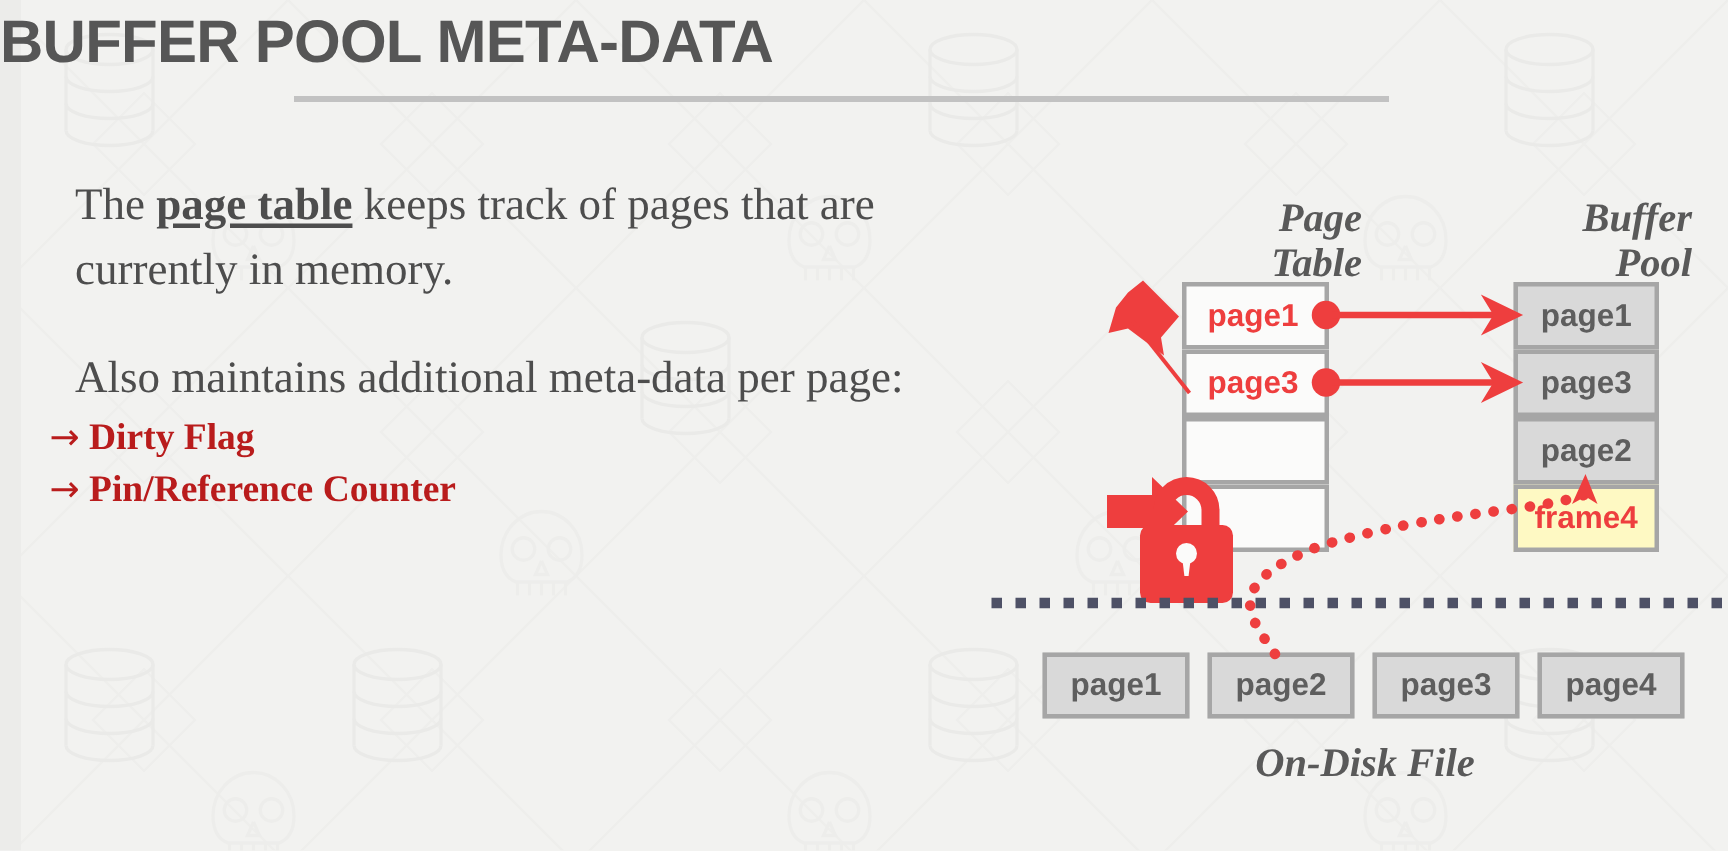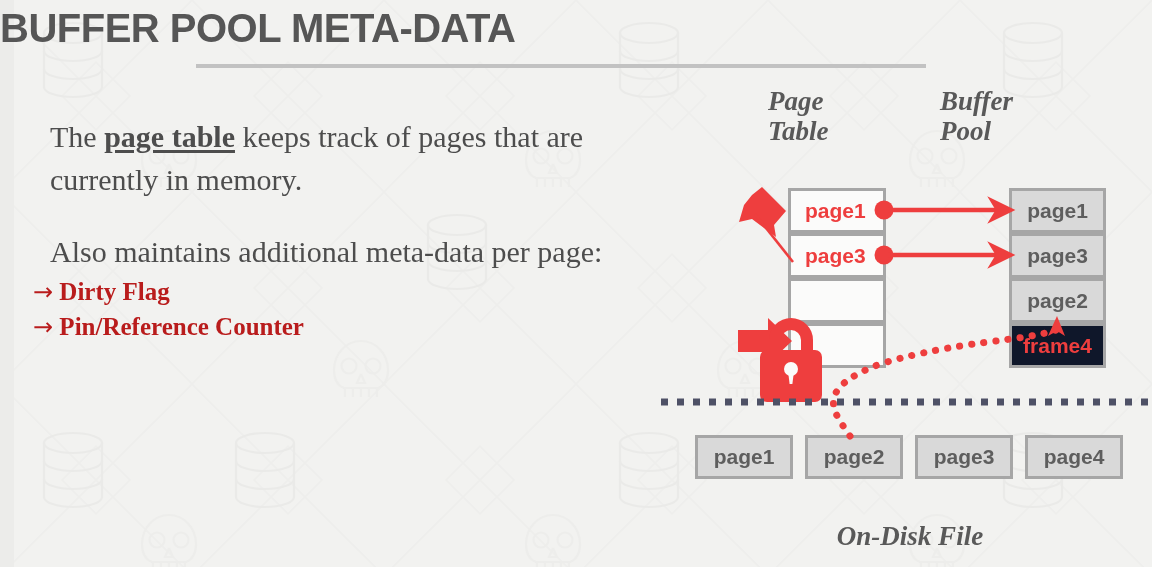--- a/index.html
+++ b/index.html
@@ -77,35 +77,35 @@
     pointer-events: none;
   }
   .diag-head {
     position: absolute;
     font-family: "Liberation Serif", serif;
     font-style: italic;
     font-weight: bold;
     font-size: 27px;
     line-height: 1.12;
     color: #595959;
-    text-align: left;
+    text-align: right;
     white-space: pre-line;
+    margin-top: 44px;
   }
   #head-page-table { left: 768px; top: 86px; width: 140px; }
-  #head-buffer-pool { left: 940px; top: 86px; width: 140px; }
+  #head-buffer-pool { left: 988px; top: 86px; width: 140px; }
   #label-ondisk {
     position: absolute;
     left: 760px; top: 493px; width: 300px;
     text-align: center;
     font-family: "Liberation Serif", serif;
     font-style: italic;
     font-weight: bold;
     font-size: 27px;
     color: #595959;
-    margin-top: 28px;
   }
   
   .cell {
     position: absolute;
     box-sizing: border-box;
     font-family: "Liberation Sans", sans-serif;
     font-weight: bold;
     font-size: 21px;
     display: flex;
     align-items: center;
@@ -120,21 +120,21 @@
   }
   .bp-cell {
     left: 1009px;
     width: 97px; height: 45px;
     border: 3px solid #a6a6a6;
     background: #d9d9d9;
     color: #5e5e5e;
     justify-content: center;
   }
   .bp-cell.empty-frame {
-    background: #0f172a;
+    background: #fef9c3;
     color: #ee3e3e;
   }
   .disk-cell {
     position: absolute;
     top: 435px;
     width: 98px; height: 44px;
     box-sizing: border-box;
     border: 3px solid #a6a6a6;
     background: #d9d9d9;
     color: #5e5e5e;

